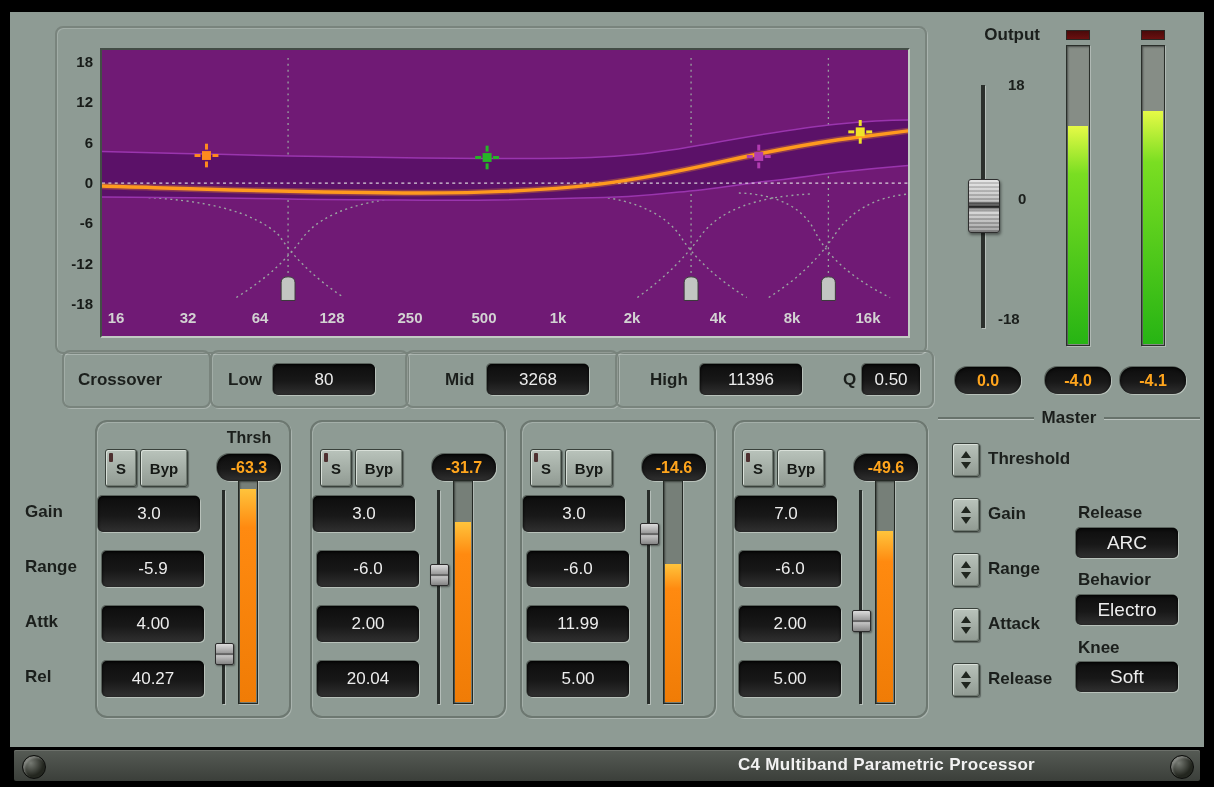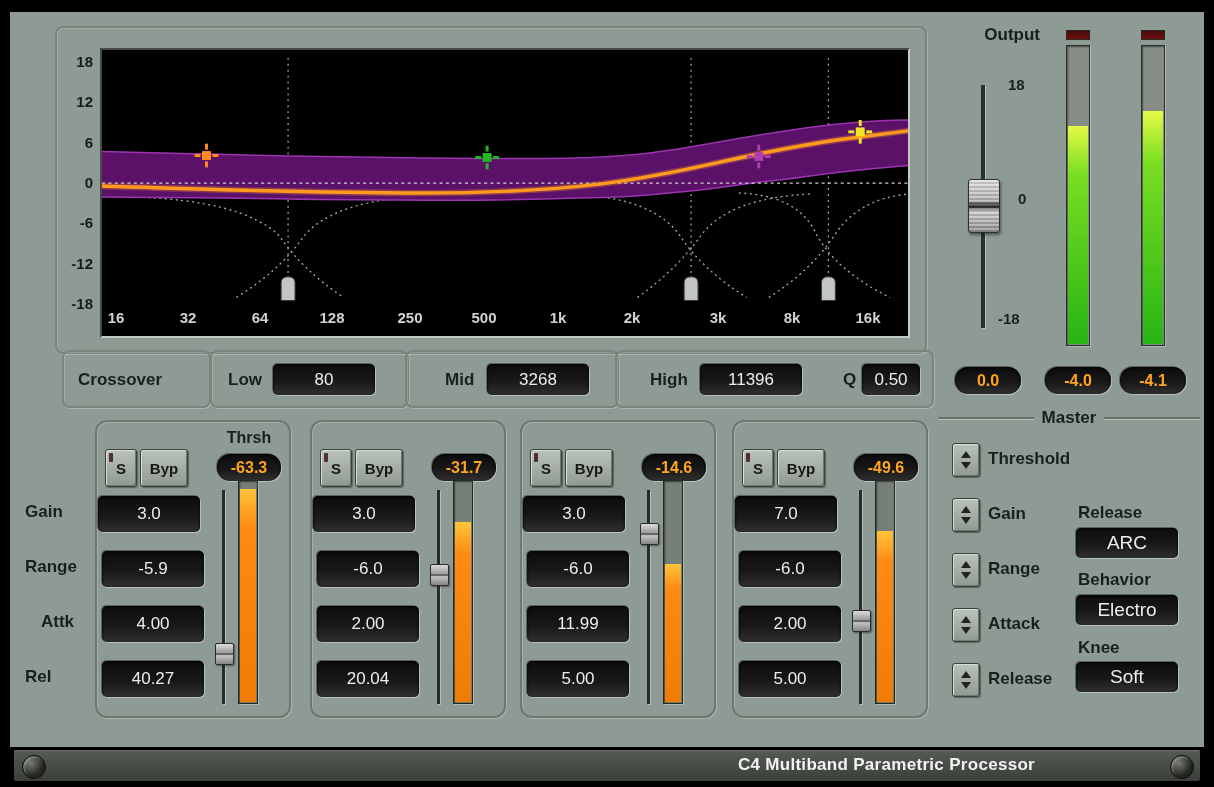--- a/index.html
+++ b/index.html
@@ -3,21 +3,21 @@
 <meta charset="utf-8">
 <style>
   html,body{margin:0;padding:0;background:#000;}
   .root{position:relative;width:1214px;height:787px;background:#000;font-family:"Liberation Sans",sans-serif;overflow:hidden;}
   .panel{position:absolute;left:10px;top:12px;width:1194px;height:735px;background:#8e9b94;}
   .lbl{position:absolute;color:#1b1f1c;font-weight:bold;font-size:17px;white-space:nowrap;}
   .small-lbl{font-size:15px;}
   
   .plate{position:absolute;border:2px solid #79847d;border-radius:8px;box-shadow:inset 1px 1px 0 rgba(255,255,255,.18),1px 1px 0 rgba(255,255,255,.25);}
   
-  .graph{position:absolute;left:90px;top:36px;width:810px;height:290px;background:#000000;border:2px solid;border-color:#434d46 #c2cac3 #c2cac3 #434d46;box-sizing:border-box;}
+  .graph{position:absolute;left:90px;top:36px;width:810px;height:290px;background:#701a75;border:2px solid;border-color:#434d46 #c2cac3 #c2cac3 #434d46;box-sizing:border-box;}
   .graph svg{display:block;width:100%;height:100%;}
   .xtick{position:absolute;transform:translateX(-50%);top:259px;color:#d2d2d2;font-weight:600;font-size:15px;}
   .ytick{position:absolute;width:38px;text-align:right;color:#171b18;font-weight:bold;font-size:15px;}
   
   .disp{position:absolute;display:flex;align-items:center;justify-content:center;color:#ececec;font-size:17px;background:linear-gradient(180deg,#0d0d0d,#181818 55%,#303030);border-radius:5px;box-shadow:-1px -1px 0 #5a635d,1px 1px 0 #b8c1ba,inset 0 1px 3px #000;}
   .pill{border-radius:13px;color:#ffa51d;font-weight:bold;font-size:16px;}
   .dbtn{cursor:pointer;}
   
   .btn{position:absolute;display:flex;align-items:center;justify-content:center;color:#151815;font-weight:bold;font-size:15px;background:linear-gradient(180deg,#b9c3bb,#909a92);border:1px solid #39413b;border-radius:3px;box-shadow:inset 1px 1px 0 #d9e0d9,inset -1px -1px 0 #6f7971,1px 1px 1px rgba(0,0,0,.35);}
   .led{position:absolute;left:3px;top:3px;width:4px;height:9px;background:#4e3030;border-radius:1px;}
@@ -123,21 +123,21 @@
     </svg>
 
     <span class="xtick" style="left:14px;">16</span>
     <span class="xtick" style="left:86px;">32</span>
     <span class="xtick" style="left:158px;">64</span>
     <span class="xtick" style="left:230px;">128</span>
     <span class="xtick" style="left:308px;">250</span>
     <span class="xtick" style="left:382px;">500</span>
     <span class="xtick" style="left:456px;">1k</span>
     <span class="xtick" style="left:530px;">2k</span>
-    <span class="xtick" style="left:616px;">3k</span>
+    <span class="xtick" style="left:616px;">4k</span>
     <span class="xtick" style="left:690px;">8k</span>
     <span class="xtick" style="left:766px;">16k</span>
   </div>
 
   <div class="lbl" style="left:930px;top:13px;width:100px;text-align:right;">Output</div>
   <div class="fader">
     <div class="ftrack"></div>
     <div class="fthumb" style="top:94px"></div>
   </div>
   <span class="lbl small-lbl" style="left:998px;top:64px;">18</span>
@@ -162,21 +162,21 @@
   <div class="disp" style="left:263px;top:352px;width:102px;height:31px;">80</div>
   <span class="lbl" style="left:435px;top:358px;">Mid</span>
   <div class="disp" style="left:477px;top:352px;width:102px;height:31px;">3268</div>
   <span class="lbl" style="left:640px;top:358px;">High</span>
   <div class="disp" style="left:690px;top:352px;width:102px;height:31px;">11396</div>
   <span class="lbl" style="left:833px;top:358px;">Q</span>
   <div class="disp" style="left:852px;top:352px;width:58px;height:31px;">0.50</div>
 
   <span class="lbl" style="left:15px;top:490px;">Gain</span>
   <span class="lbl" style="left:15px;top:545px;">Range</span>
-  <span class="lbl" style="left:15px;top:600px;margin-left:16px;">Attk</span>
+  <span class="lbl" style="left:15px;top:600px;">Attk</span>
   <span class="lbl" style="left:15px;top:655px;">Rel</span>
 
   <div class="band" style="left:85px;">
     <div class="btn s-btn">
           <span class="led"></span>
           <span>S</span>
         </div>
     <div class="btn byp-btn">
           <span>Byp</span>
         </div>

